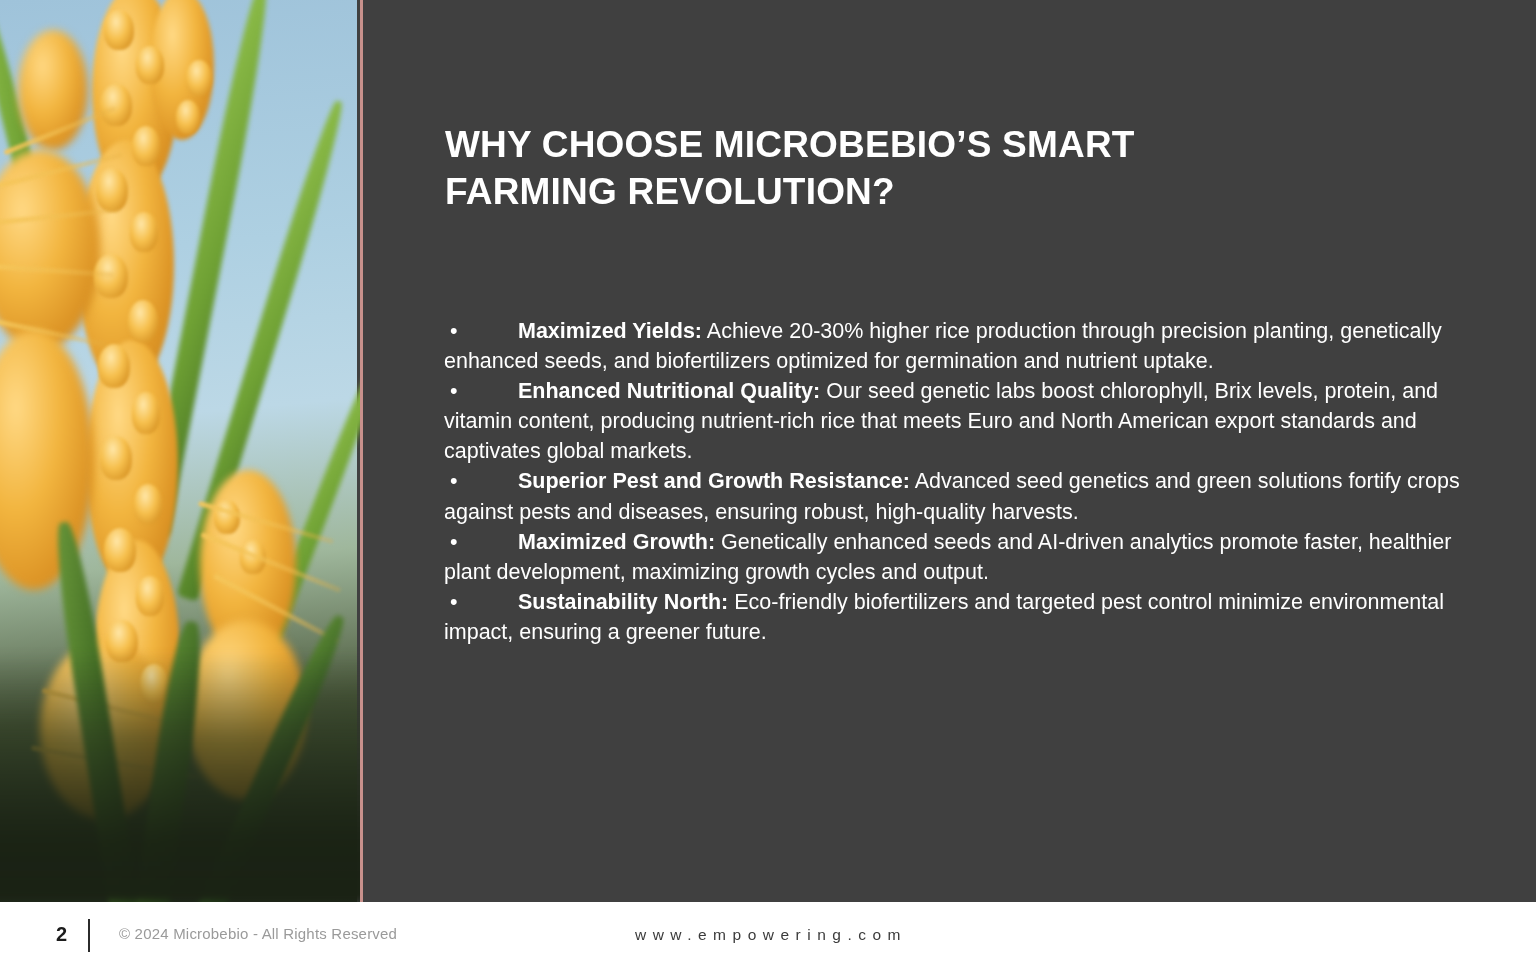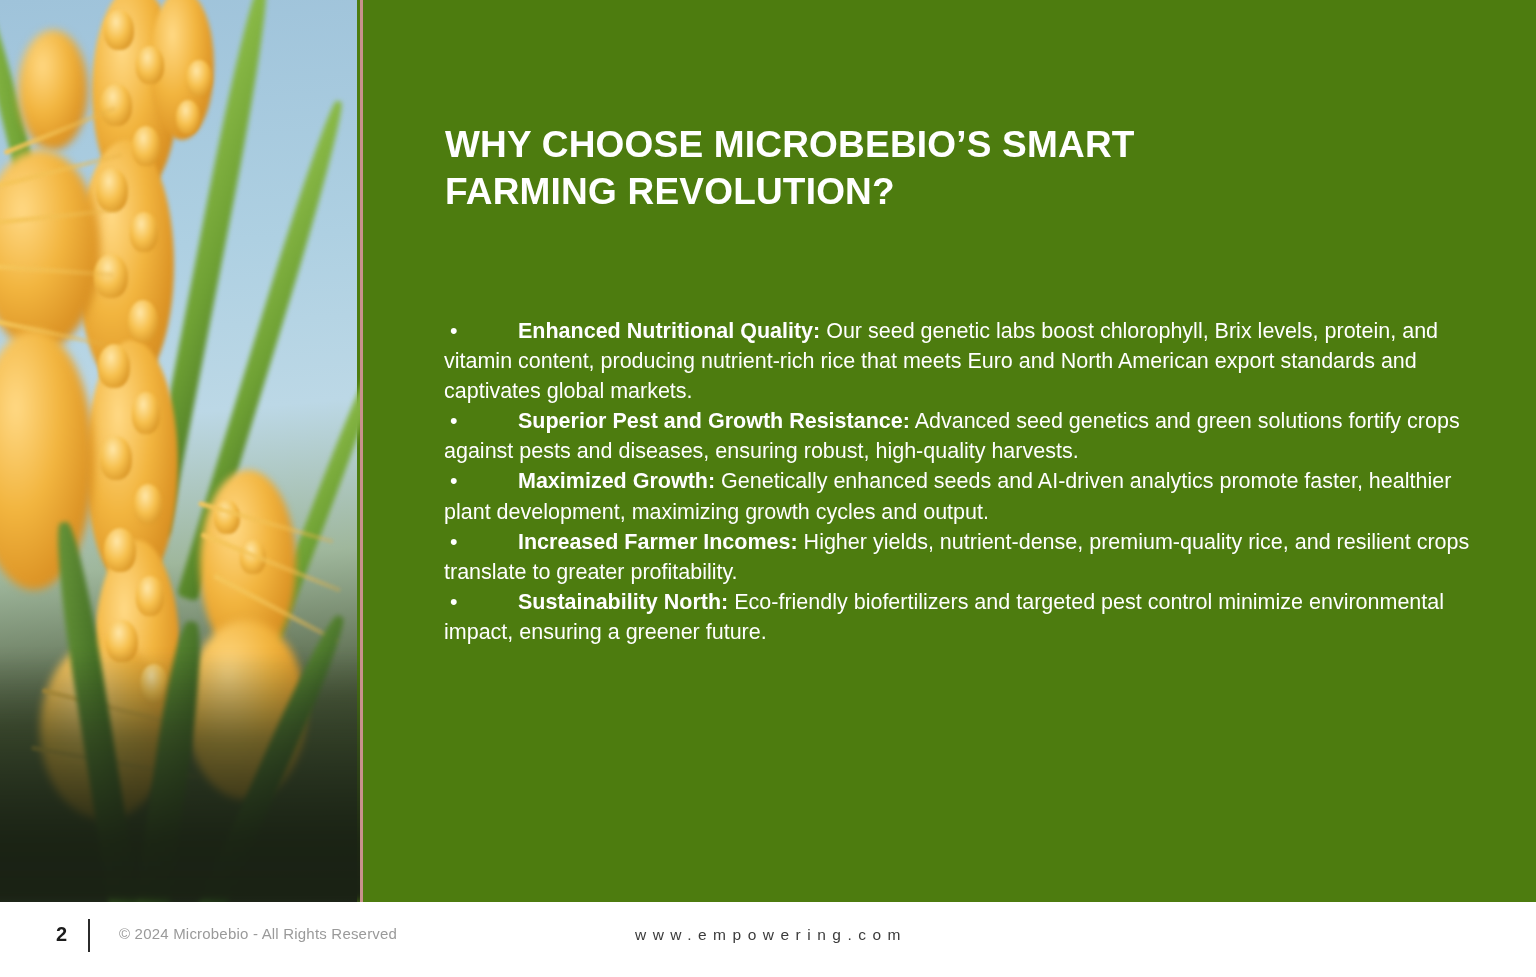--- a/index.html
+++ b/index.html
@@ -11,21 +11,21 @@
     width: 1536px;
     height: 977px;
     overflow: hidden;
     font-family: "Liberation Sans", sans-serif;
   }
 
   #slide {
     position: relative;
     width: 1536px;
     height: 977px;
-    background: #4d7c0f;
+    background: #404040;
     overflow: hidden;
   }
 
   
   #photo-panel {
     position: absolute;
     left: 0;
     top: 0;
     width: 360px;
     height: 902px;
@@ -243,36 +243,36 @@
       <div class="dark-base"></div>
     </div>
   </div>
 
   <div id="content">
 
     <h1 id="title">WHY CHOOSE MICROBEBIO’S SMART FARMING REVOLUTION?</h1>
 
     <div id="bullets">
 
+      <p class="bullet-item">
+        <span class="bullet-dot">•</span><span class="bullet-head">Maximized Yields:</span><span class="bullet-body"> Achieve 20-30% higher rice production through precision planting, genetically enhanced seeds, and biofertilizers optimized for germination and nutrient uptake.</span>
+      </p>
 
       <p class="bullet-item">
         <span class="bullet-dot">•</span><span class="bullet-head">Enhanced Nutritional Quality:</span><span class="bullet-body"> Our seed genetic labs boost chlorophyll, Brix levels, protein, and vitamin content, producing nutrient-rich rice that meets Euro and North American export standards and captivates global markets.</span>
       </p>
 
       <p class="bullet-item">
         <span class="bullet-dot">•</span><span class="bullet-head">Superior Pest and Growth Resistance:</span><span class="bullet-body"> Advanced seed genetics and green solutions fortify crops against pests and diseases, ensuring robust, high-quality harvests.</span>
       </p>
 
       <p class="bullet-item">
         <span class="bullet-dot">•</span><span class="bullet-head">Maximized Growth:</span><span class="bullet-body"> Genetically enhanced seeds and AI-driven analytics promote faster, healthier plant development, maximizing growth cycles and output.</span>
       </p>
 
-      <p class="bullet-item">
-        <span class="bullet-dot">•</span><span class="bullet-head">Increased Farmer Incomes:</span><span class="bullet-body"> Higher yields, nutrient-dense, premium-quality rice, and resilient crops translate to greater profitability.</span>
-      </p>
 
 
       <p class="bullet-item">
         <span class="bullet-dot">•</span><span class="bullet-head">Sustainability North:</span><span class="bullet-body"> Eco-friendly biofertilizers and targeted pest control minimize environmental impact, ensuring a greener future.</span>
       </p>
 
     </div>
   </div>
 
   <div id="footer">

